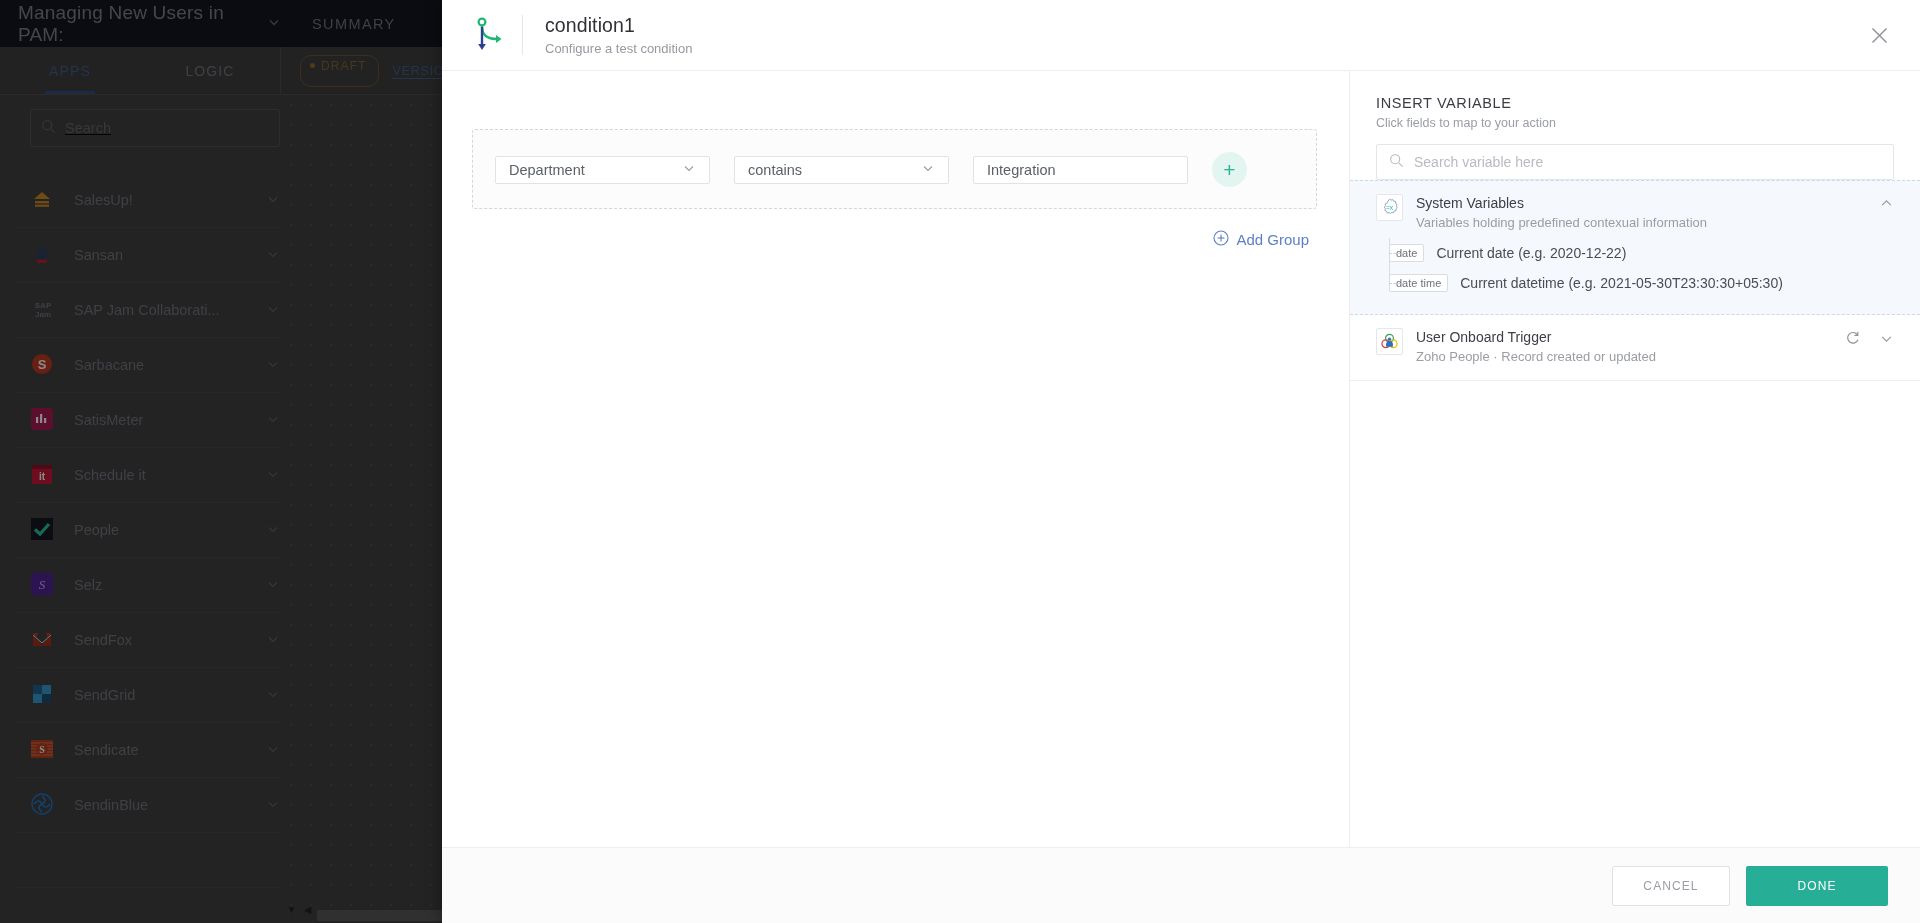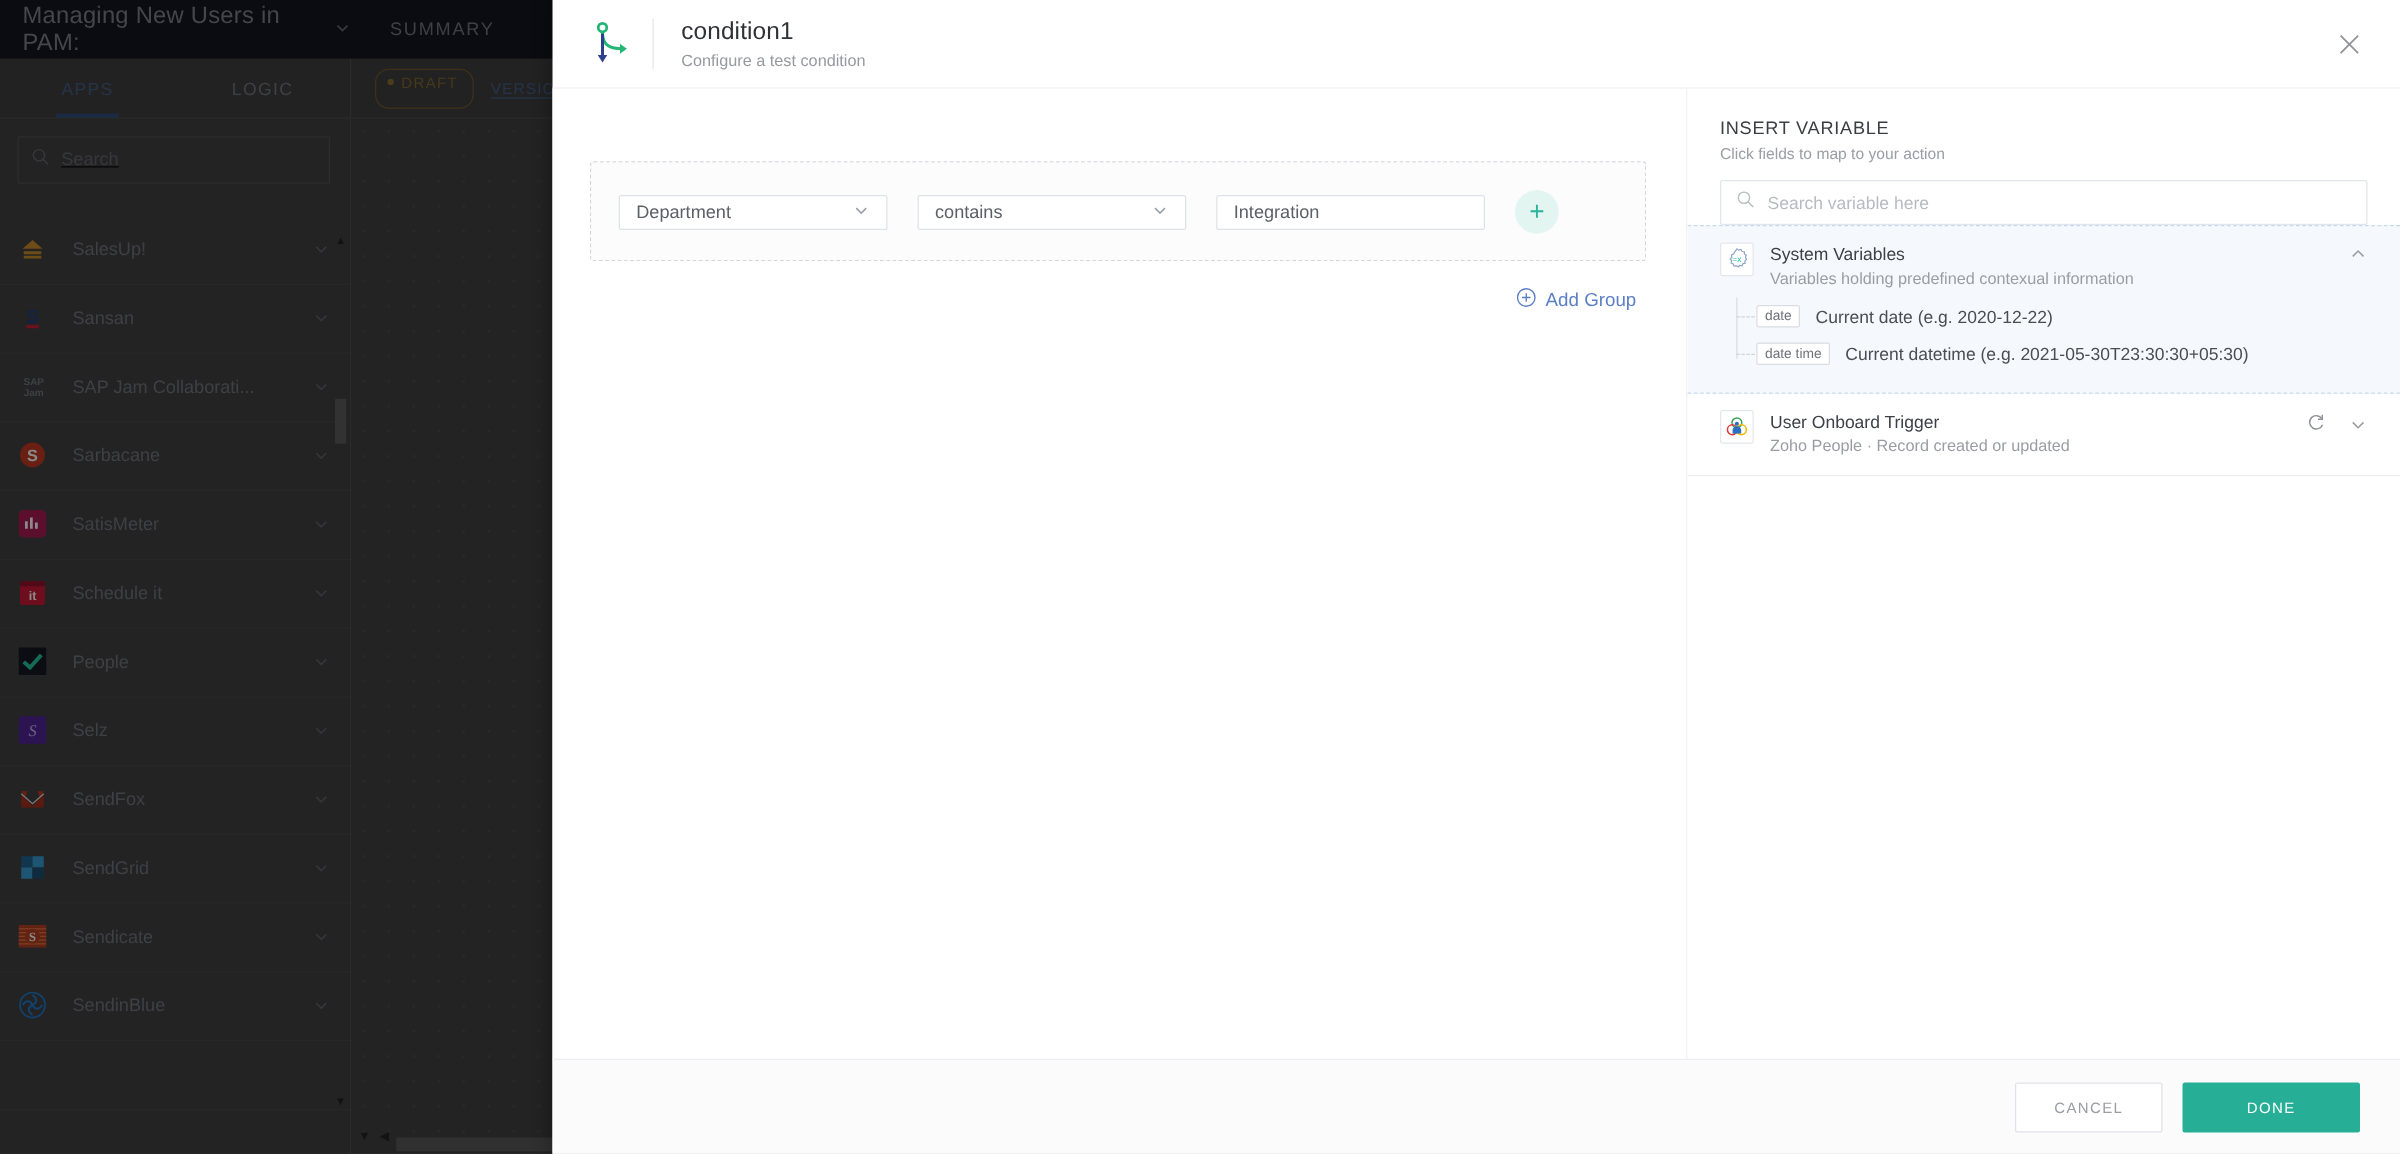--- a/index.html
+++ b/index.html
@@ -47,21 +47,21 @@
     border-radius: 11px; padding: 3px 11px 13px 9px; display: flex; align-items: center; gap: 6px;
   }
   .draft-dot { width: 5px; height: 5px; border-radius: 50%; background: #8a6a28; }
   .versions-link {
     color: #3d5a80; font-size: 12.5px; letter-spacing: .8px;
     text-decoration: underline; text-underline-offset: 3px;
   }
   .versions-extra { color: #55585e; font-size: 12.5px; letter-spacing: .8px; }
 
   .sidebar {
-    position: absolute; top: 95px; left: 0; width: 281px; bottom: 0;
+    position: absolute; top: 95px; left: 16px; width: 281px; bottom: 0;
     background: #3a3a3a; border-right: 1px solid #4a4a4a; text-decoration: underline;
   }
   .search-wrap { padding: 14px 16px 12px 14px; }
   .search-box {
     height: 38px; border: 1px solid #4d4d4d; border-radius: 2px;
     display: flex; align-items: center; padding: 0 10px; gap: 9px; background: #3a3a3a;
   }
   .search-box .ph { color: #5f6268; font-size: 14.5px; }
   .applist { position: absolute; top: 78px; left: 0; right: 0; bottom: 26px; overflow: hidden; }
   .app-row {
@@ -168,21 +168,21 @@
   .var-name { font-size: 14px; color: #3d4046; }
   .var-desc { font-size: 13px; color: #9a9da3; margin-top: 4px; }
   .var-acts { display: flex; align-items: center; gap: 18px; color: #8d9096; padding-top: 2px; }
   .collapse-caret { color: #9a9da3; font-size: 13px; cursor: pointer; }
 
   .var-items { margin-top: 8px; padding-left: 13px; position: relative; }
   .var-items::before {
     content: ""; position: absolute; left: 13px; top: 0; bottom: 11px;
     width: 1px; background: #d8dde4;
   }
-  .var-item { display: flex; align-items: center; height: 30px; position: relative; padding-left: 16px; cursor: pointer; }
+  .var-item { display: flex; align-items: center; height: 30px; position: relative; padding-left: 0; cursor: pointer; }
   .var-item::before {
     content: ""; position: absolute; left: 0; top: 50%; width: 15px;
     border-top: 1px dashed #cfd5dd;
   }
   .var-chip {
     border: 1px solid #d8dde4; background: #fff; border-radius: 2px;
     font-size: 11px; color: #6d7178; padding: 2px 6px; margin-right: 12px; white-space: nowrap;
   }
   .var-item-label { font-size: 14px; color: #4a4d53; }
 

